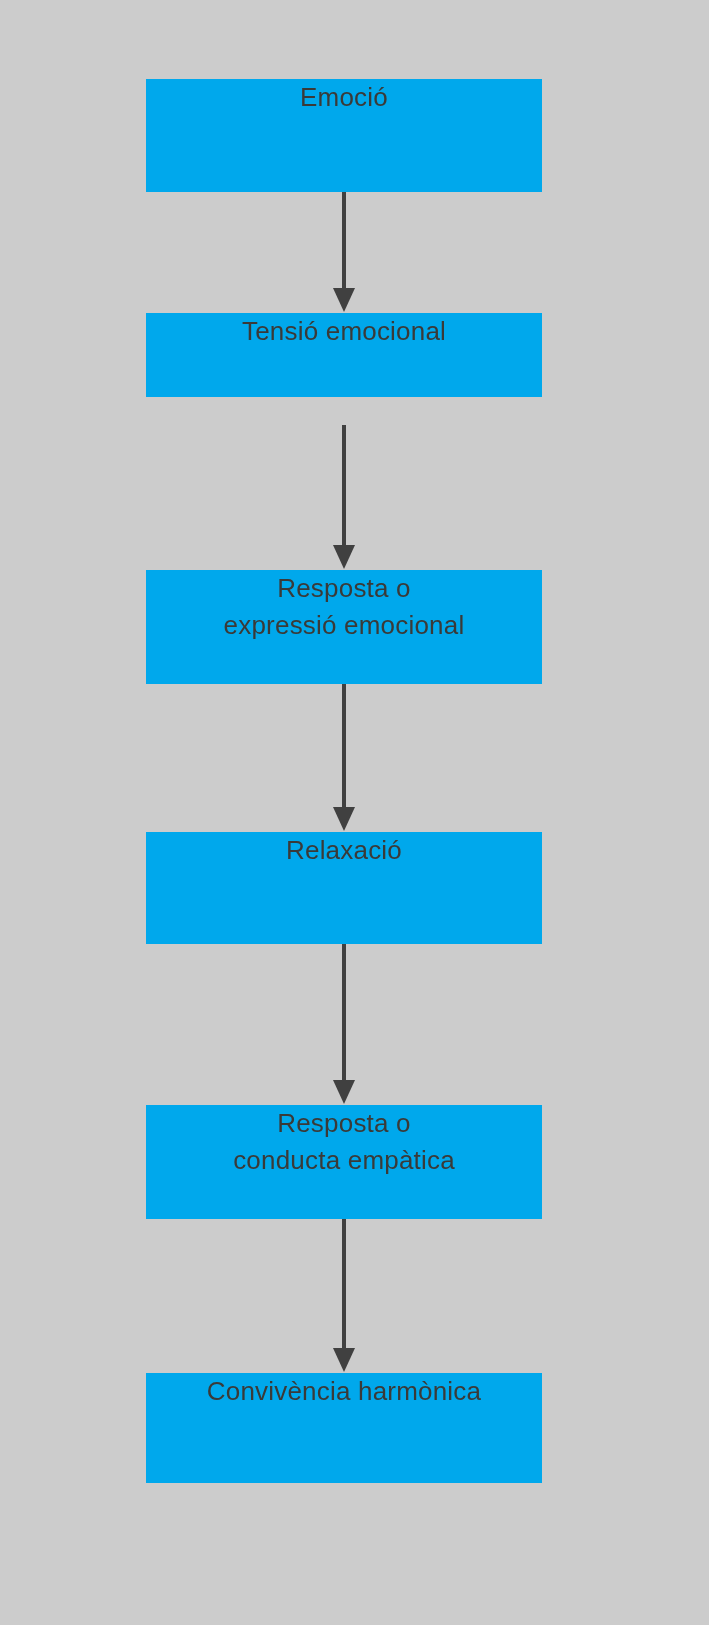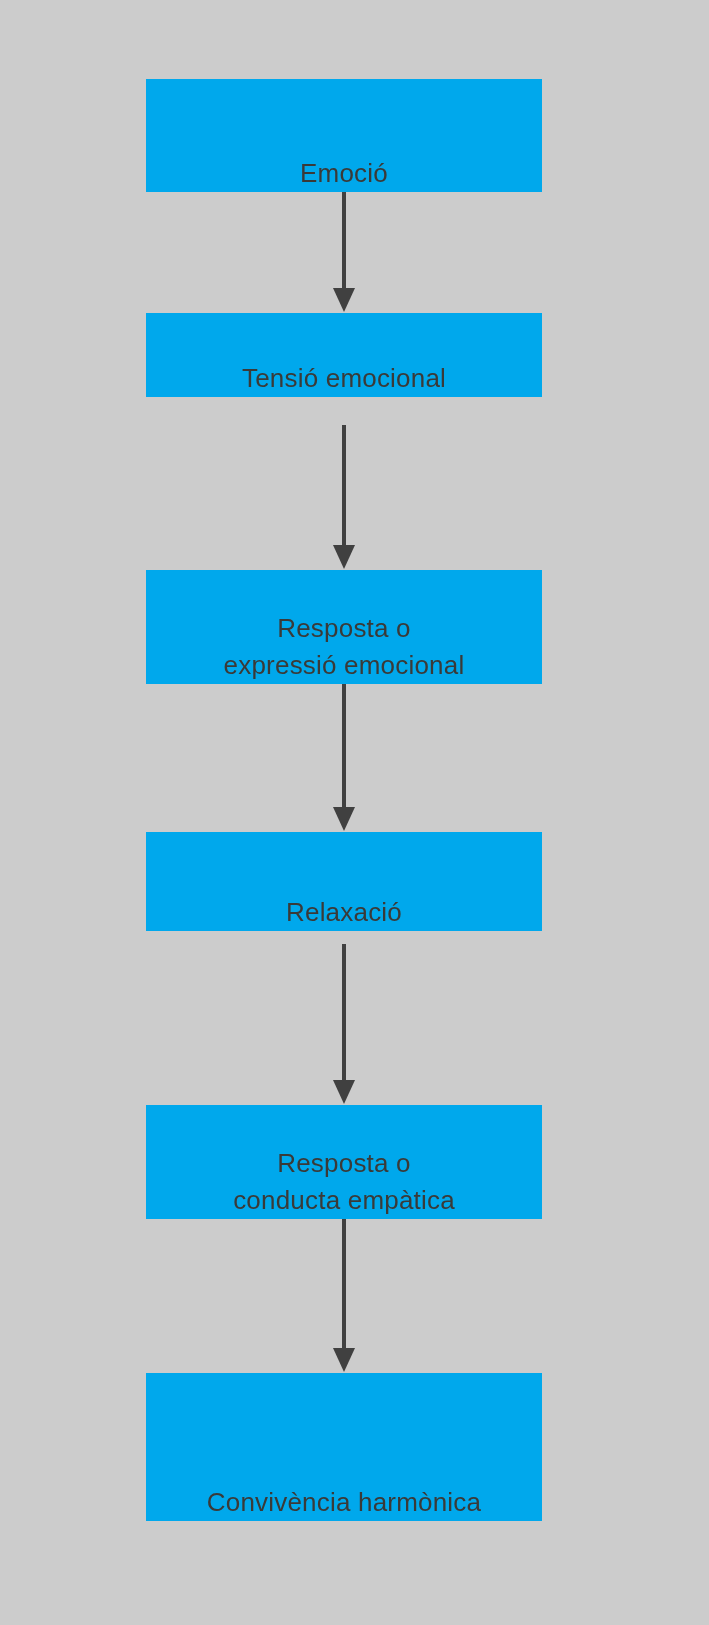--- a/index.html
+++ b/index.html
@@ -22,40 +22,40 @@
     background: #cccccc;
   }
 
   
   .node {
     position: absolute;
     left: 146px;
     width: 396px;
     background: #00a8ec;
     display: flex;
-    align-items: flex-end;
+    align-items: flex-start;
     justify-content: center;
     box-sizing: border-box;
     text-align: center;
   }
   .node-label {
     color: #3a3a38;
     font-size: 26px;
     line-height: 37px;
     letter-spacing: 0.2px;
     white-space: pre-line;
     font-weight: 400;
   }
 
   .node.n1 { top: 79px;   height: 113px; }
   .node.n2 { top: 313px;  height: 84px; }
   .node.n3 { top: 570px;  height: 114px; }
-  .node.n4 { top: 832px;  height: 99px; }
+  .node.n4 { top: 832px;  height: 112px; }
   .node.n5 { top: 1105px; height: 114px; }
-  .node.n6 { top: 1373px; height: 148px; }
+  .node.n6 { top: 1373px; height: 110px; }
 
   
   .edge {
     position: absolute;
     left: 332px;
     width: 24px;
   }
   .edge svg { display: block; }
 
   .edge.e1 { top: 192px;  height: 121px; }

